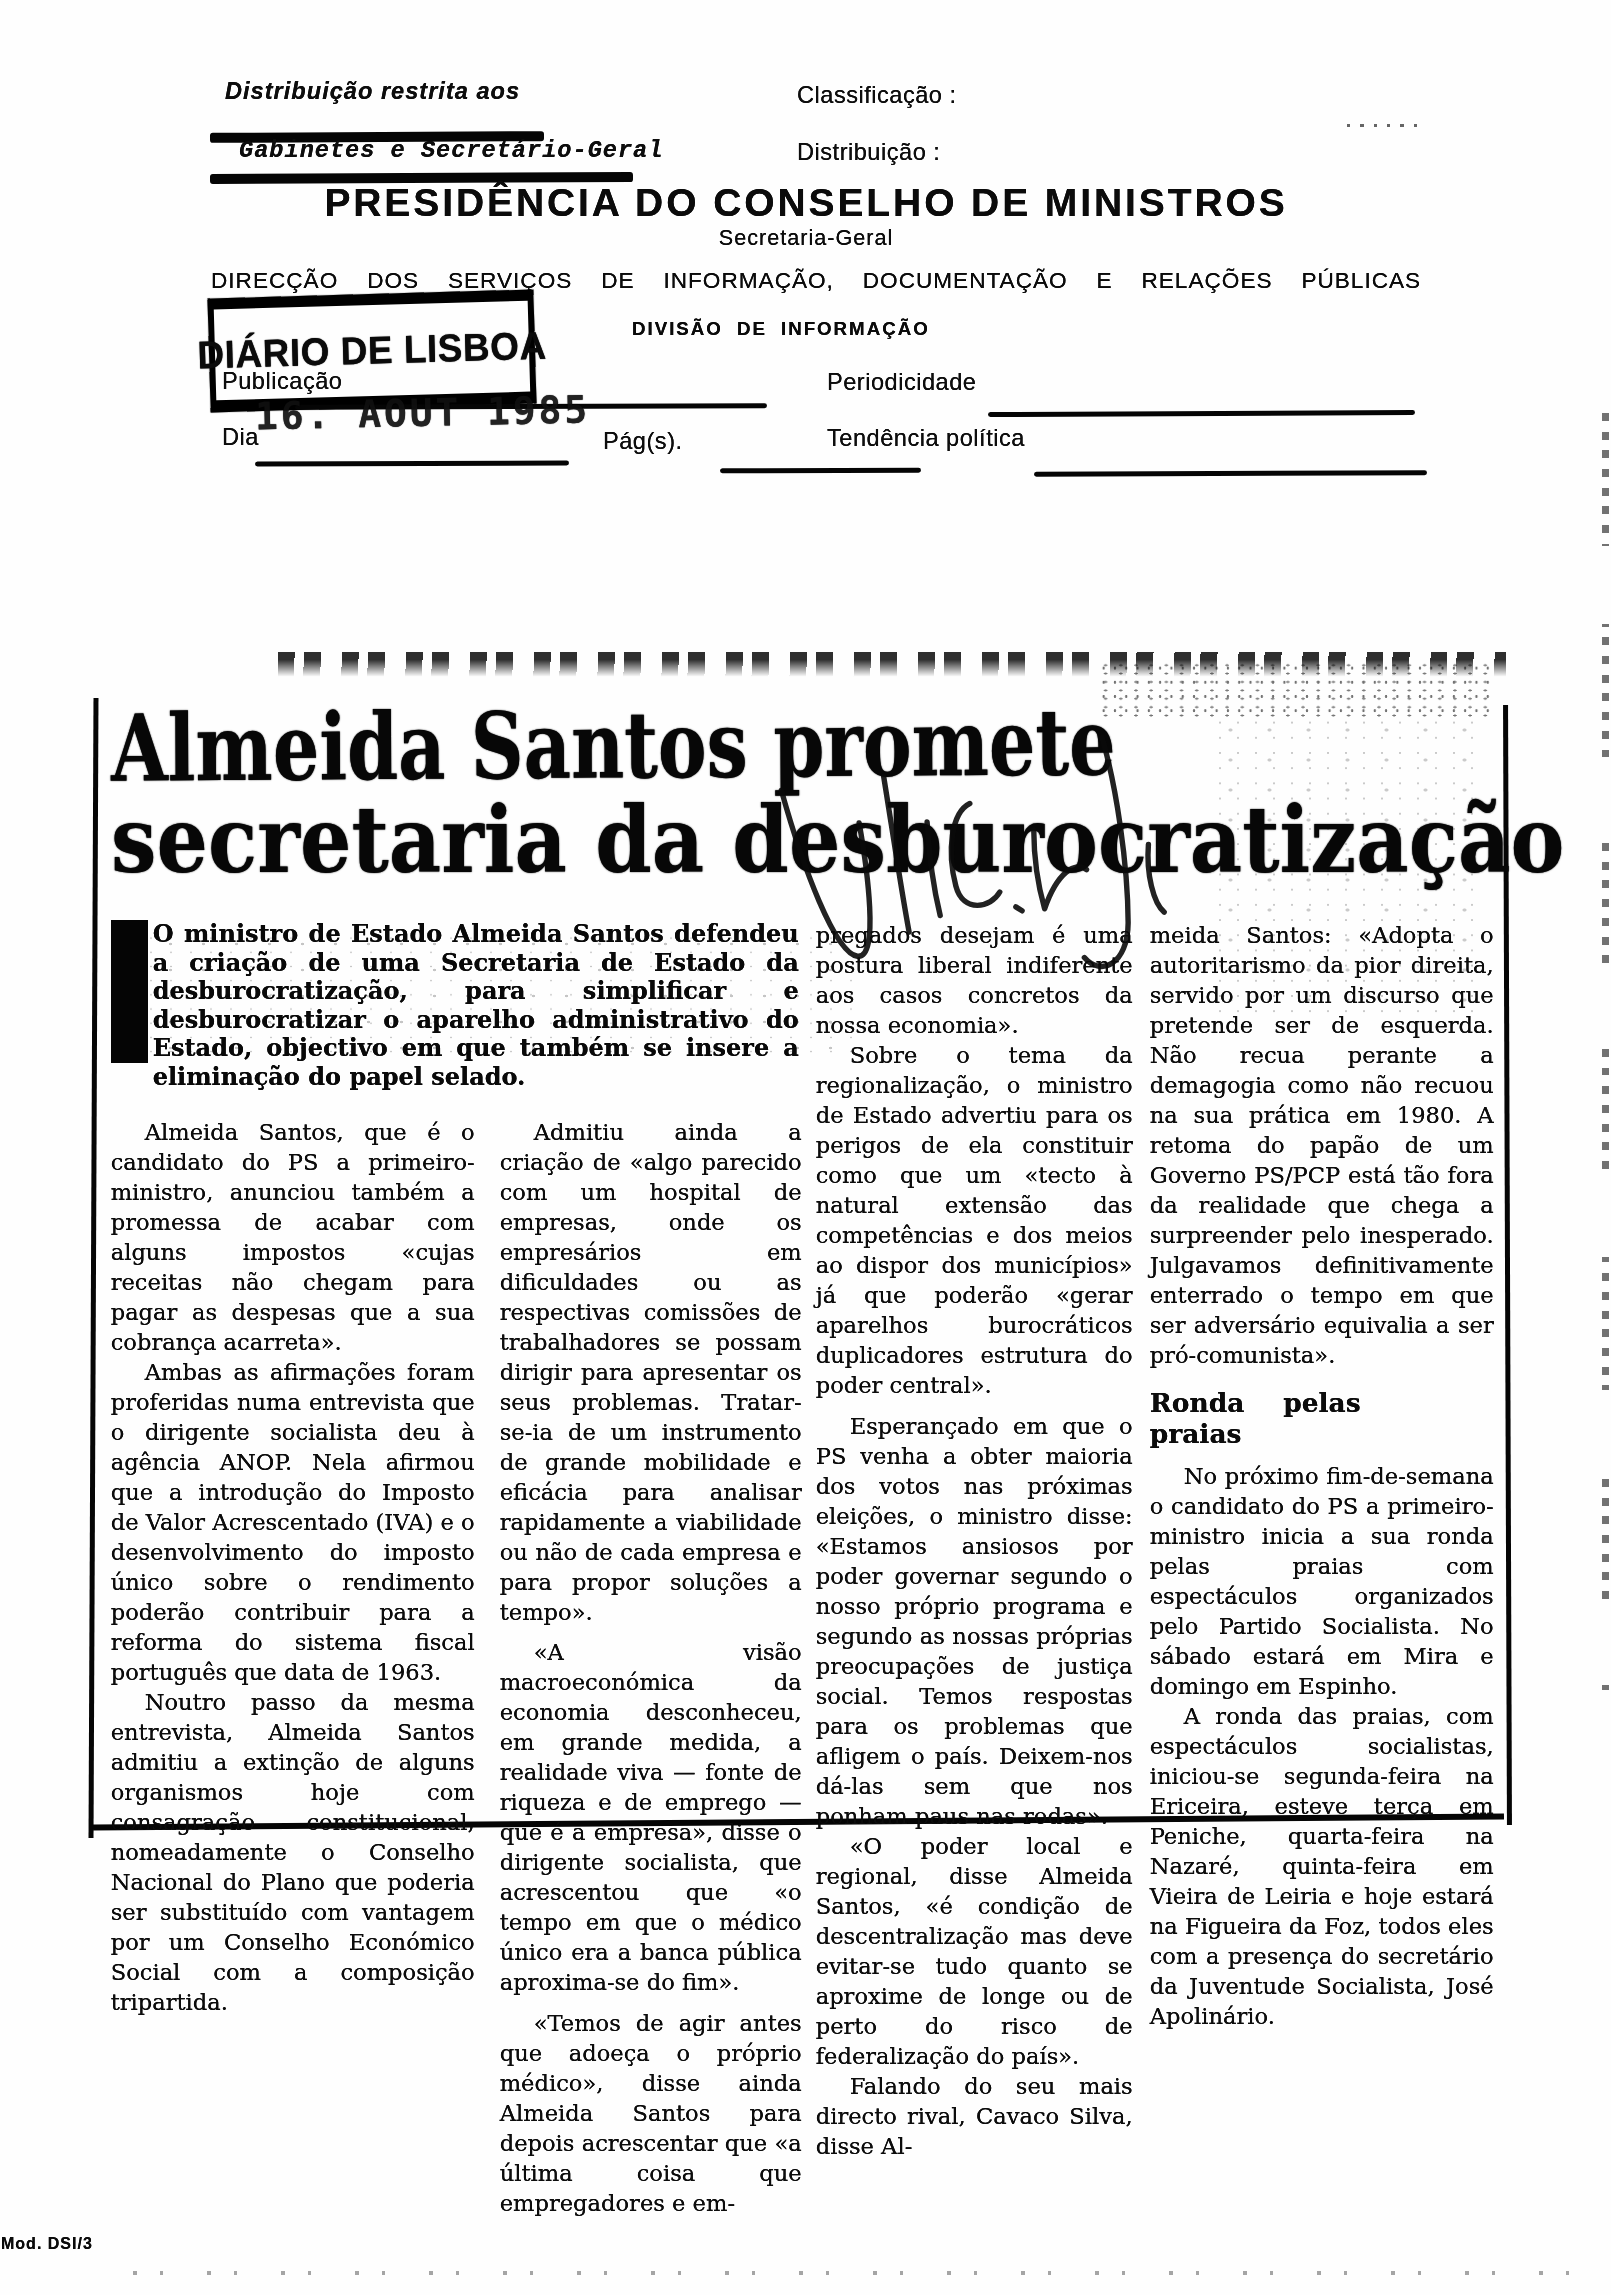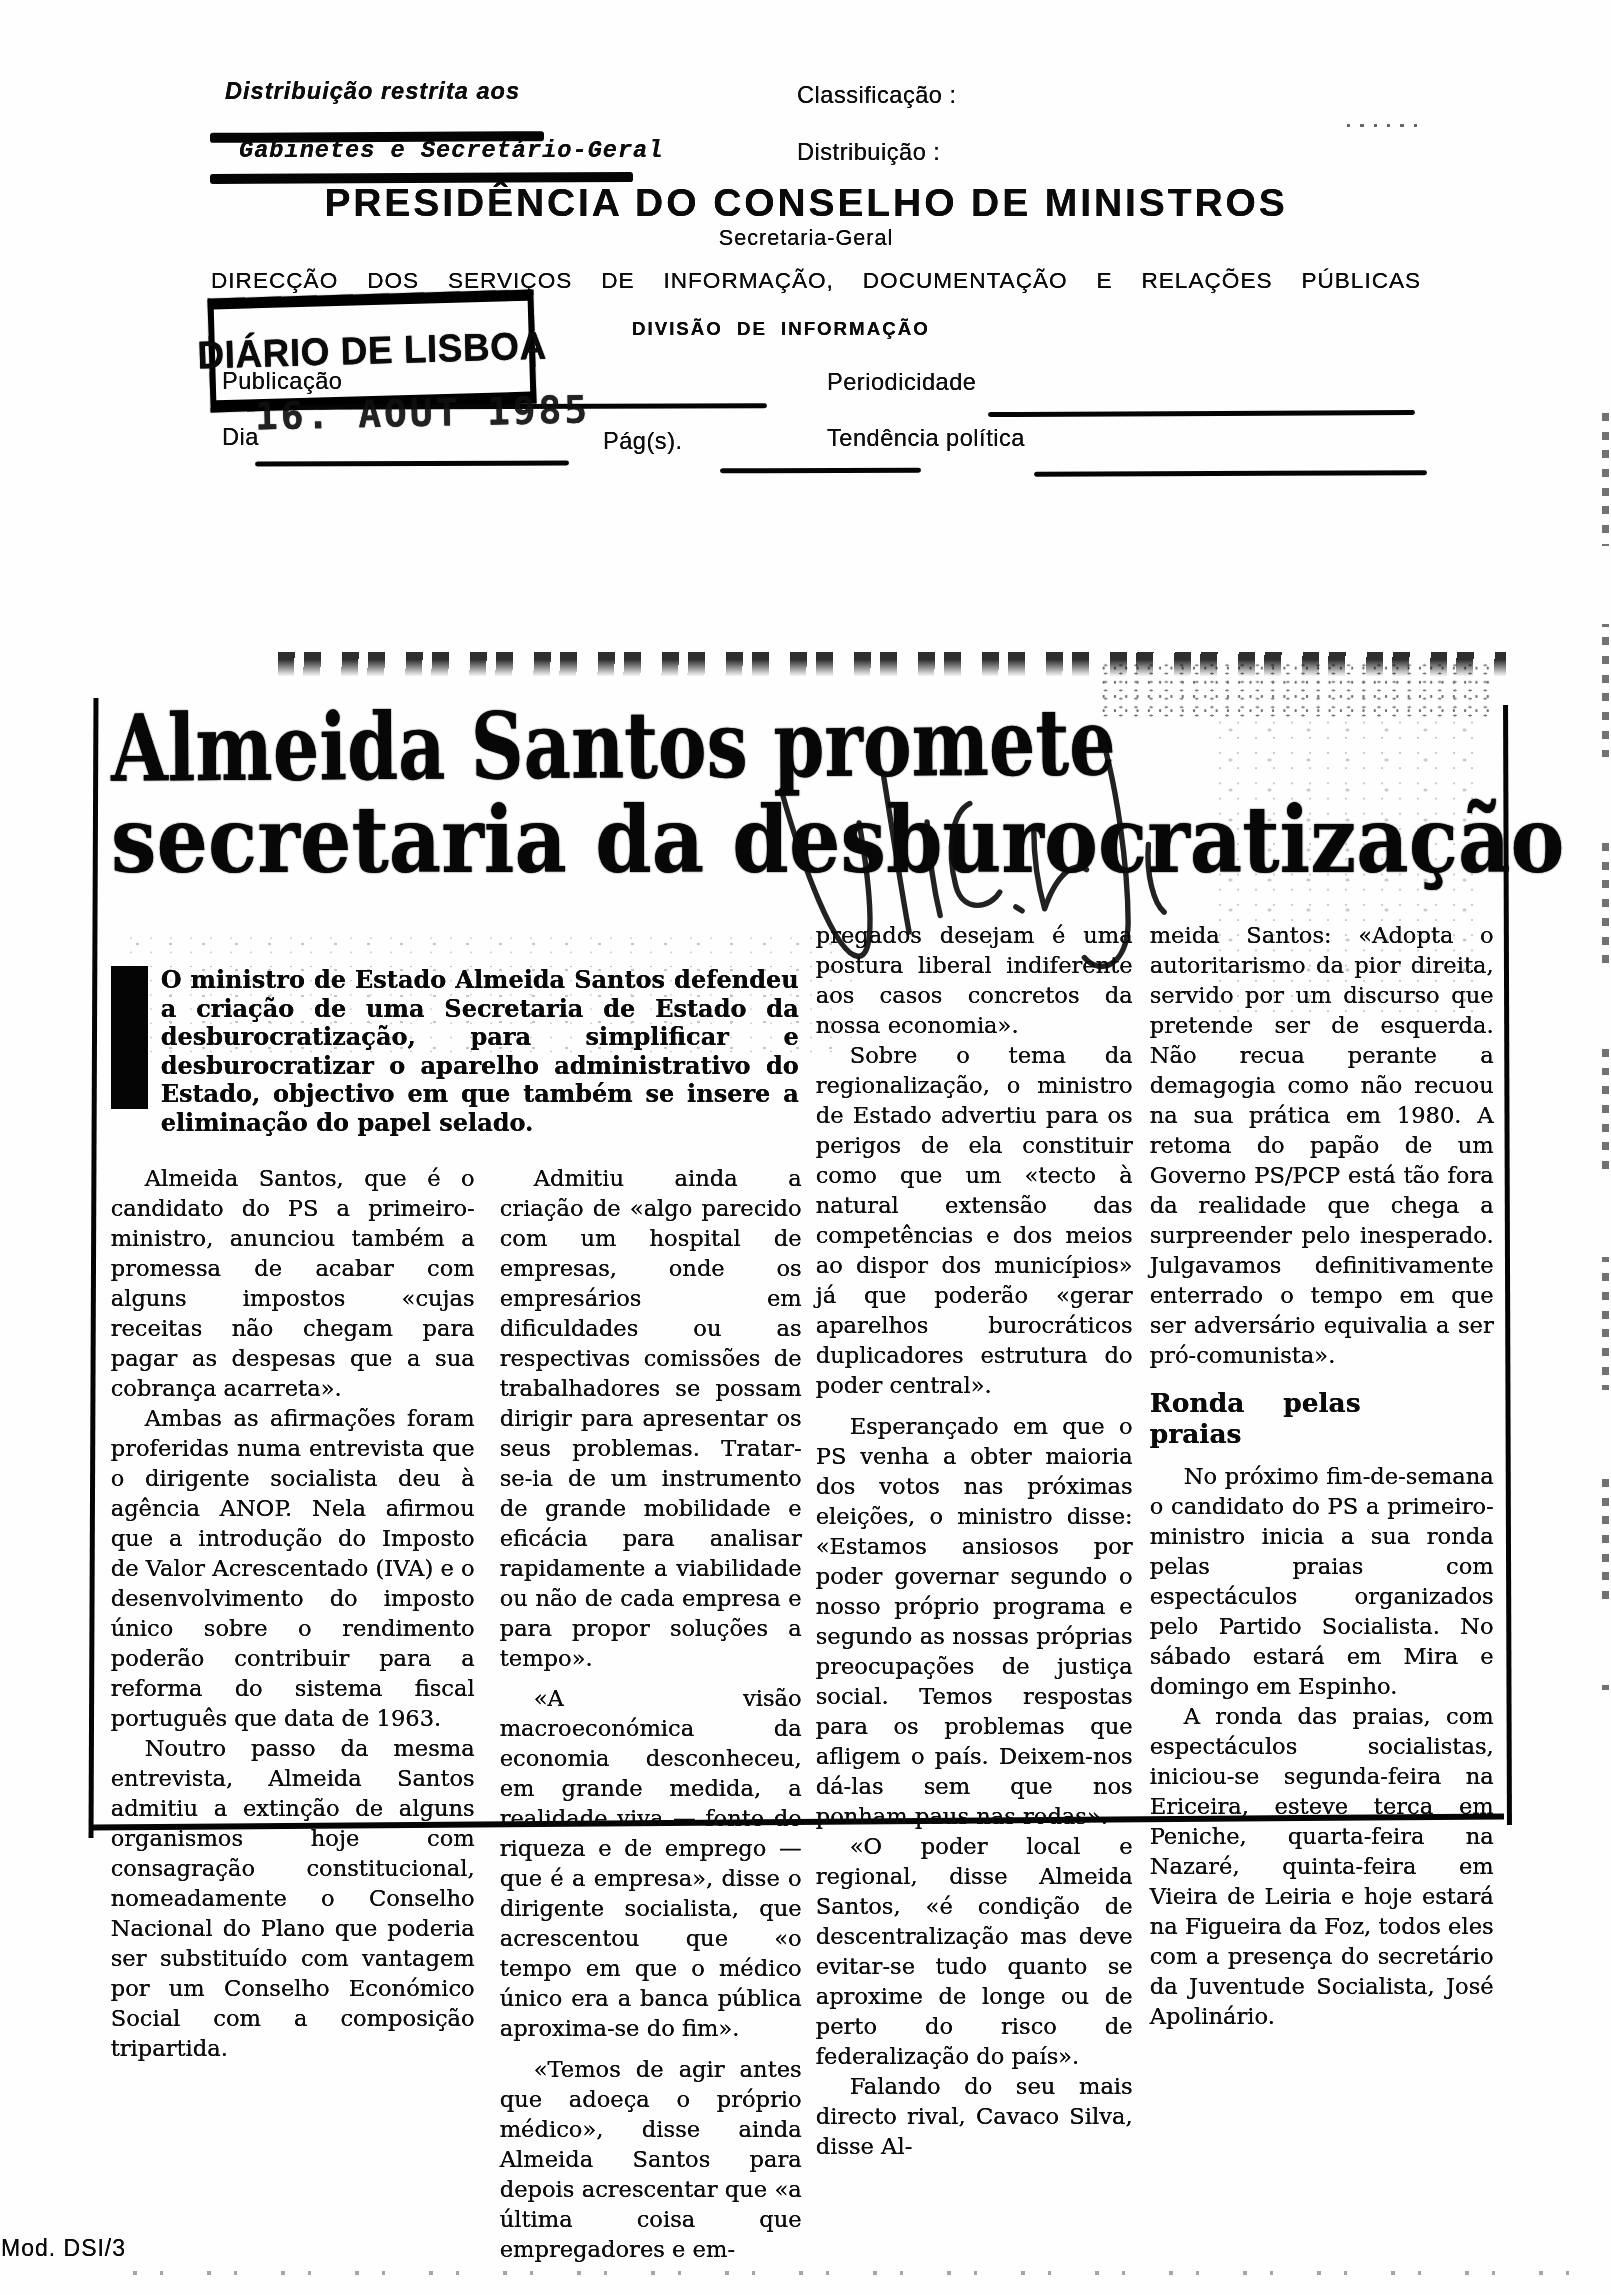--- a/index.html
+++ b/index.html
@@ -64,21 +64,21 @@
     font-size:87px;line-height:91px;white-space:nowrap;
     transform-origin:left center;color:#070707;text-shadow:0 0 1.5px #000;
   }
   .hl1{transform:scaleX(.84) scaleY(1.06) rotate(-.3deg);}
   .hl2{transform:scaleX(.93) scaleY(1.06);}
   .handwriting{position:absolute;left:678px;top:74px;z-index:3;transform:rotate(-5deg);}
   .handwriting path{stroke:#0a0a0a;stroke-width:11px;fill:none;stroke-linecap:round;stroke-linejoin:round;opacity:.9;}
   
   .content{position:relative;display:flex;gap:17px;padding:0 7.4px 0 19.7px;margin-top:35px;z-index:2;}
   .left-group{width:688px;flex:none;}
-  .lede-row{display:flex;gap:13px;margin-top:46px;}
+  .lede-row{display:flex;gap:5px;}
   .lede-bar{width:37px;height:143px;background:#050505;flex:none;}
   .lede{
     margin:0;font-family:"DejaVu Serif",serif;font-weight:bold;
     font-size:24px;line-height:28.5px;text-align:justify;color:#090909;
     text-shadow:0 0 0.5px #000;
   }
   .left-cols{display:flex;gap:25px;margin-top:25.5px;}
   .col{font-family:"DejaVu Serif",serif;font-size:22.6px;line-height:30px;text-align:justify;color:#0c0c0c;}
   .col p{margin:0;text-shadow:0 0 0.6px #000;}
   .col p.ind{text-indent:34px;}
@@ -93,21 +93,21 @@
   }
   
   .dots-top-right{position:absolute;left:1347px;top:124px;width:79px;height:3.4px;opacity:.6;
     background:repeating-linear-gradient(90deg,#000 0 3.4px,transparent 3.4px 13.3px);}
   .edge-noise{position:absolute;right:2.9px;top:413px;width:7.4px;height:1277px;opacity:.55;
     background:repeating-linear-gradient(180deg,#000 0 7.9px,transparent 7.9px 18.7px);
     -webkit-mask-image:repeating-linear-gradient(180deg,#000 0 133px,transparent 133px 211px);
             mask-image:repeating-linear-gradient(180deg,#000 0 133px,transparent 133px 211px);}
   .bottom-noise{position:absolute;left:133px;top:2271px;width:1469px;height:3.9px;opacity:.35;
     background:repeating-linear-gradient(90deg,#000 0 4.4px,transparent 4.4px 27px,#000 27px 30px,transparent 30px 74px);}
-  .model-ref{position:absolute;left:1px;top:2235px;font-size:23px;font-weight:normal;letter-spacing:1px;text-shadow:0 0 0.5px #000;}
+  .model-ref{position:absolute;left:1px;top:2235px;font-size:16px;font-weight:bold;letter-spacing:1px;text-shadow:0 0 0.5px #000;}
 </style>
 </head>
 <body>
 
 <div id="page">
 
   <div class="abs form-label form-italic" style="left:214px;top:78px;">Distribuição restrita aos</div>
   <div class="rule" style="left:210px;top:132px;width:334px;height:9.8px;transform:rotate(-.3deg);"></div>
   <div class="abs form-label form-italic" style="left:228px;top:137px;font-family:Liberation Mono, monospace;">Gabinetes e Secretário-Geral</div>
   <div class="rule" style="left:210px;top:173px;width:423px;height:9.8px;transform:rotate(-.25deg);"></div>

